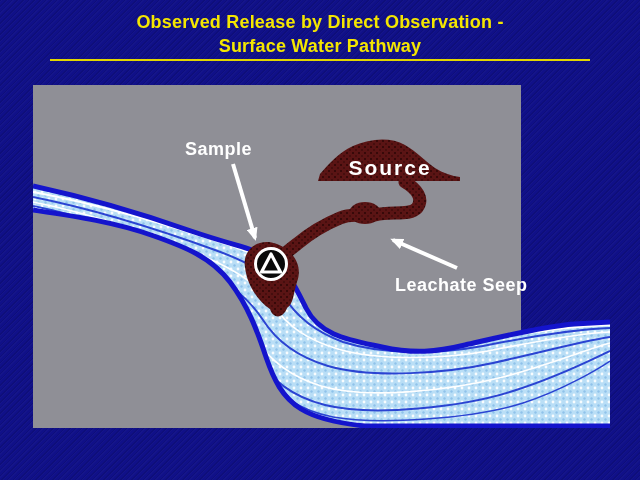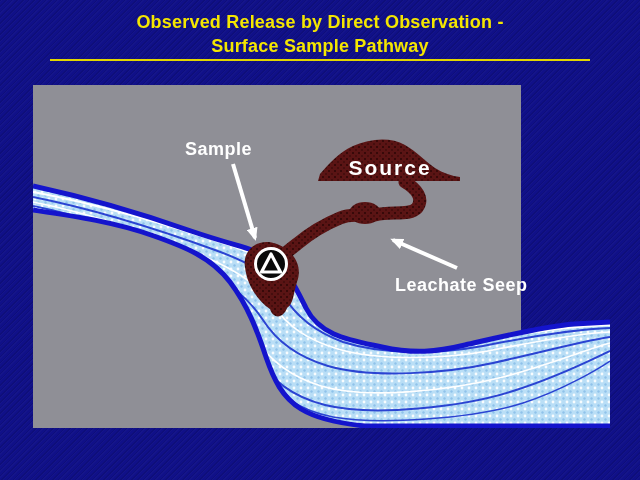--- a/index.html
+++ b/index.html
@@ -37,21 +37,21 @@
   }
   text.lbl-big{font-size:21px;letter-spacing:2px;}
 </style>
 </head>
 <body>
 
 <div class="slide">
 
   <div class="title">
     <div>Observed Release by Direct Observation -</div>
-    <div>Surface Sample Pathway</div>
+    <div>Surface Water Pathway</div>
   </div>
   <div class="title-underline"></div>
 
   <div class="diagram-panel">
     <svg width="577" height="343" viewBox="0 0 577 343">
       <defs>
         <pattern id="waterTex" width="7" height="7" patternUnits="userSpaceOnUse">
           <rect width="7" height="7" fill="#B9DEF6"></rect>
           <circle cx="2" cy="2" r="1.4" fill="#FFFFFF" opacity="0.9"></circle>
           <circle cx="5.5" cy="5.5" r="1.2" fill="#8FC2EA"></circle>

